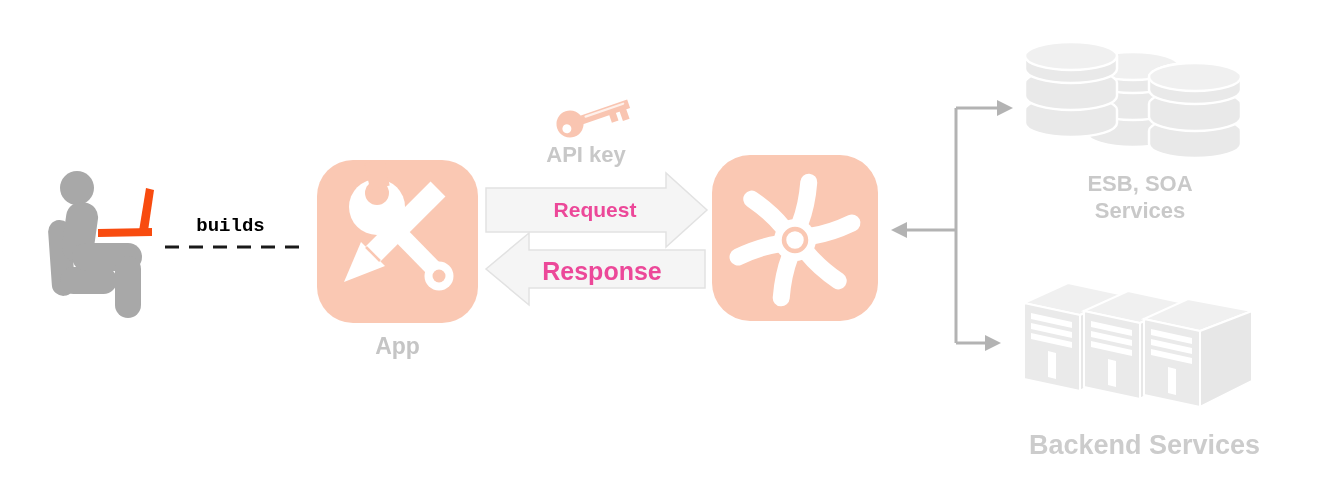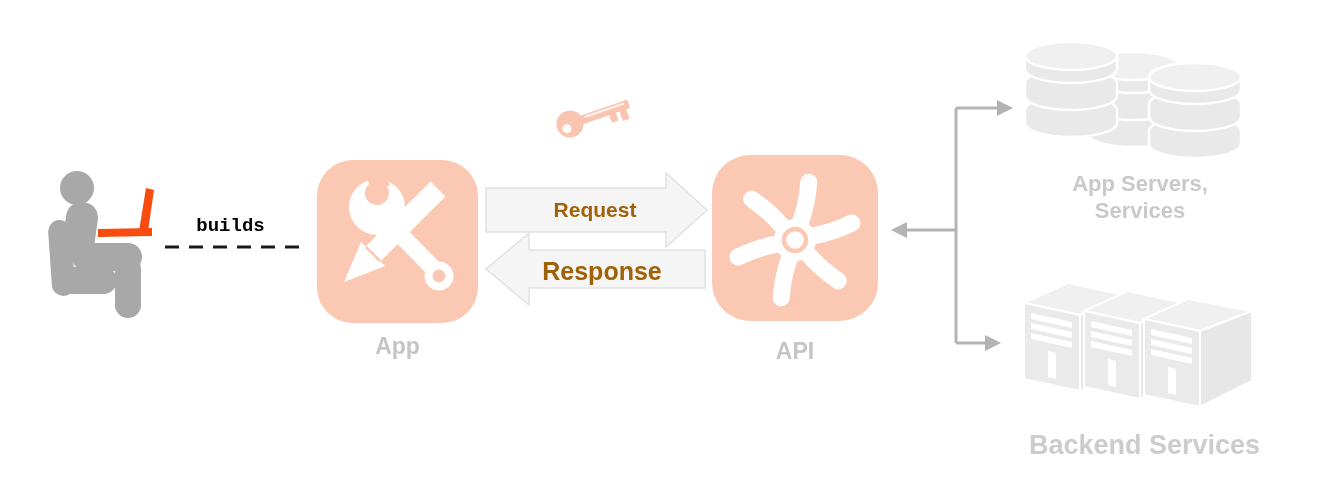--- a/index.html
+++ b/index.html
@@ -7,21 +7,21 @@
     position:relative;
     width:1342px;height:504px;
     background:#ffffff;
     font-family:"Liberation Sans","DejaVu Sans",sans-serif;
     overflow:hidden;
   }
   .abs{position:absolute;}
   .lbl{font-weight:bold;text-align:center;}
   .lbl-black{color:#000000;font-family:Liberation Mono, monospace;}
   .lbl-gray{color:#C5C5C5;}
-  .lbl-arrow{color:#a16207;}
+  .lbl-arrow{color:#ec4899;}
   .icon-tile{
     position:absolute;
     background:#FAC8B3;
   }
   .esb-line{display:block;}
 </style>
 </head>
 <body>
 
 <div id="stage">
@@ -69,20 +69,21 @@
   <svg class="abs" style="left:550px;top:97px;" width="88" height="55" viewBox="0 0 88 55">
     <g transform="translate(20,27) rotate(-19)">
       <rect x="10" y="-4.5" width="52" height="9" fill="#F9C5B1"></rect>
       <rect x="40" y="3.5" width="7" height="9" fill="#F9C5B1"></rect>
       <rect x="51" y="3.5" width="7" height="11" fill="#F9C5B1"></rect>
       <circle cx="0" cy="0" r="13.5" fill="#F9C5B1"></circle>
       <circle cx="-4.5" cy="3.5" r="4.5" fill="#ffffff"></circle>
       <rect x="16" y="-3" width="42" height="2.2" rx="1.1" fill="#ffffff" opacity="0.75"></rect>
     </g>
   </svg>
+  <div class="abs lbl lbl-gray" style="left:521px;top:142px;width:130px;font-size:22px;color:#C8C8C8;">API key</div>
 
   <svg class="abs" style="left:483px;top:170px;" width="228" height="142" viewBox="0 0 228 142">
     <polygon points="3,18 183,18 183,3 224,40 183,77 183,62 3,62" fill="#F5F5F5" stroke="#E2E2E2" stroke-width="1.5"></polygon>
     <polygon points="222,80 46,80 46,63 3,99 46,135 46,118 222,118" fill="#F5F5F5" stroke="#E2E2E2" stroke-width="1.5"></polygon>
   </svg>
   <div class="abs lbl lbl-arrow" style="left:490px;top:198px;width:210px;font-size:21px;">Request</div>
   <div class="abs lbl lbl-arrow" style="left:502px;top:257px;width:200px;font-size:25px;">Response</div>
 
   <div class="icon-tile" style="left:712px;top:155px;width:166px;height:166px;border-radius:38px;">
     <svg width="166" height="166" viewBox="0 0 166 166">
@@ -93,21 +94,20 @@
           <path d="M17,-4 Q36,-7 57,-17" transform="rotate(120)"></path>
           <path d="M17,-4 Q36,-7 57,-17" transform="rotate(180)"></path>
           <path d="M17,-4 Q36,-7 57,-17" transform="rotate(240)"></path>
           <path d="M17,-4 Q36,-7 57,-17" transform="rotate(300)"></path>
         </g>
         <circle cx="0" cy="0" r="21" fill="#ffffff"></circle>
         <circle cx="0" cy="0" r="11" fill="#ffffff" stroke="#FAC8B3" stroke-width="4.5"></circle>
       </g>
     </svg>
   </div>
-  <div class="abs lbl lbl-gray" style="left:712px;top:338px;width:166px;font-size:23px;">API</div>
 
   <svg class="abs" style="left:885px;top:95px;" width="145" height="265" viewBox="0 0 145 265">
     <g stroke="#B3B3B3" stroke-width="3" fill="none">
       <line x1="71" y1="13" x2="71" y2="248"></line>
       <line x1="71" y1="13" x2="112" y2="13"></line>
       <line x1="71" y1="248" x2="100" y2="248"></line>
       <line x1="71" y1="135" x2="22" y2="135"></line>
     </g>
     <g fill="#B3B3B3">
       <polygon points="112,5 128,13 112,21"></polygon>
@@ -133,21 +133,21 @@
     </g>
 
     <g transform="translate(124,21)" fill="#E9E9E9" stroke="#ffffff" stroke-width="2.5">
       <path d="M1,70 a46,14 0 0 1 92,0 v13 a46,14 0 0 1 -92,0 z"></path>
       <path d="M1,43 a46,14 0 0 1 92,0 v13 a46,14 0 0 1 -92,0 z"></path>
       <path d="M1,16 a46,14 0 0 1 92,0 v13 a46,14 0 0 1 -92,0 z"></path>
       <ellipse cx="47" cy="16" rx="46" ry="14" fill="#F0F0F0"></ellipse>
     </g>
   </svg>
   <div class="abs lbl" style="left:1040px;top:170px;width:200px;font-size:22px;line-height:27px;color:#C9C9C9;">
-    <span class="esb-line">App Servers,</span>
+    <span class="esb-line">ESB, SOA</span>
     <span class="esb-line">Services</span>
   </div>
 
   <svg class="abs" style="left:1022px;top:267px;" width="250" height="150" viewBox="0 0 250 150">
 
     <g transform="translate(2,6)" stroke="#ffffff" stroke-width="2">
       <polygon points="0,30 44,10 100,22 56,42" fill="#F0F0F0"></polygon>
       <polygon points="56,42 100,22 100,94 56,118" fill="#E7E7E7"></polygon>
       <polygon points="0,30 56,42 56,118 0,106" fill="#EAEAEA"></polygon>
       <g fill="#ffffff" stroke="none">

